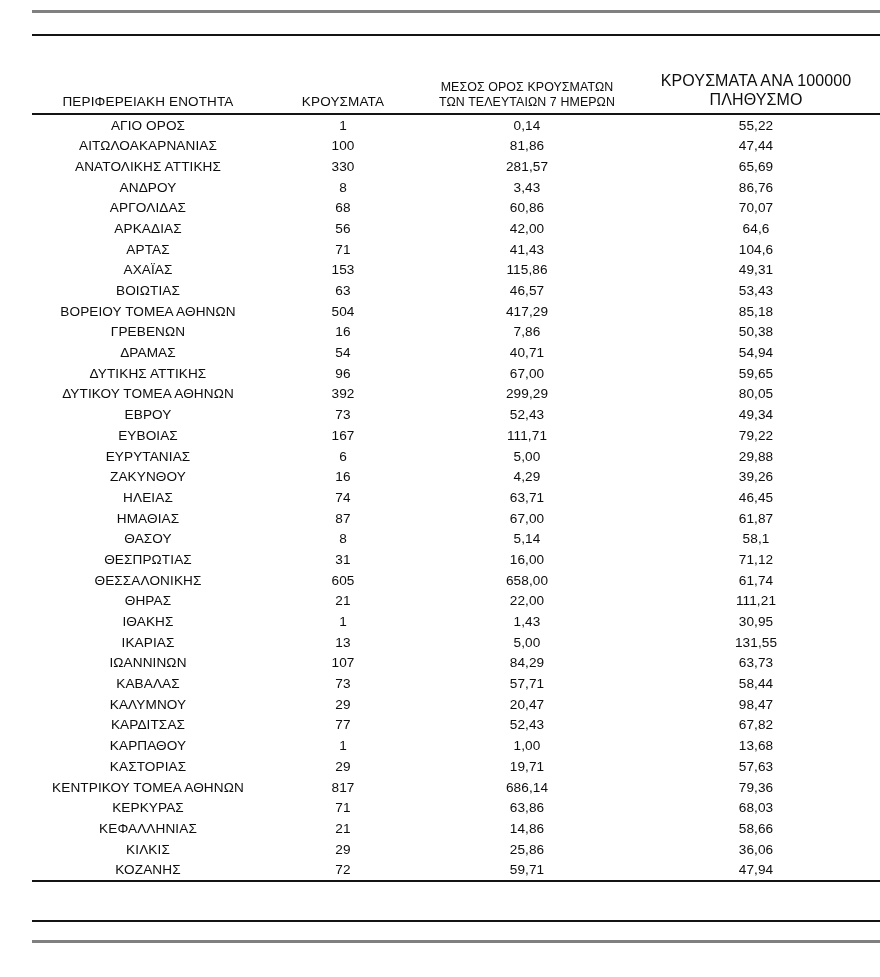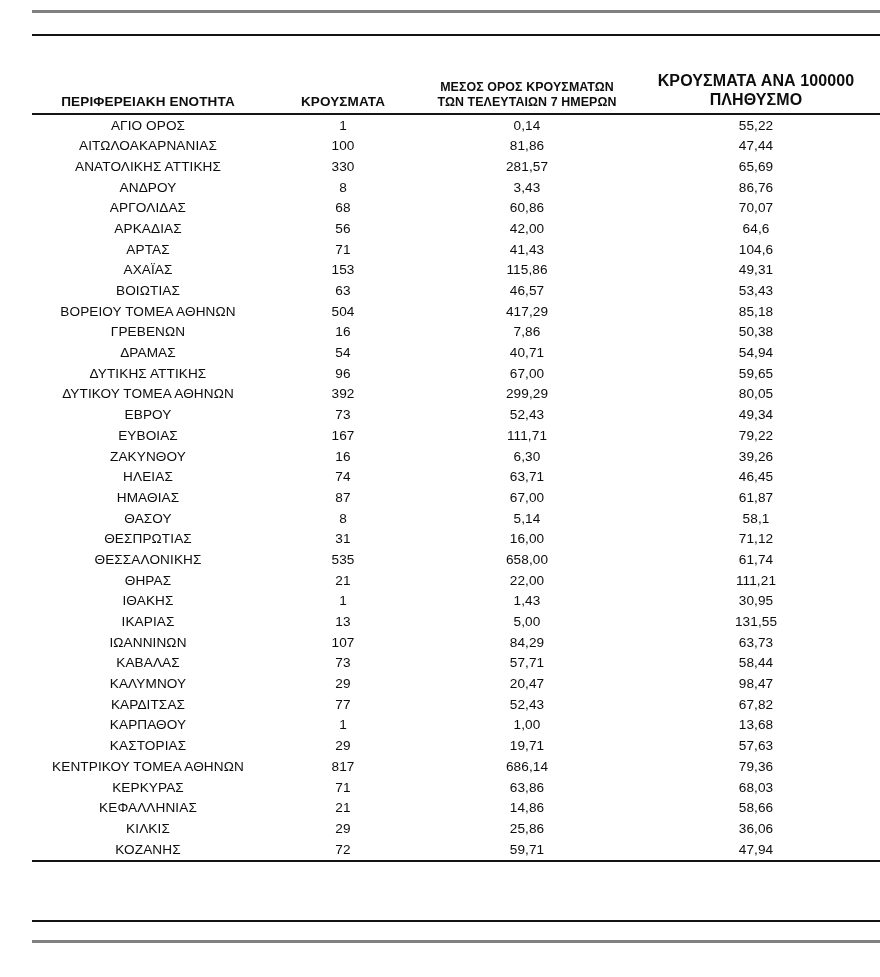--- a/index.html
+++ b/index.html
@@ -52,21 +52,21 @@
     border-collapse: collapse;
     table-layout: fixed;
   }
 
   #cases-table col.c1 { width: 232px; }
   #cases-table col.c2 { width: 158px; }
   #cases-table col.c3 { width: 210px; }
   #cases-table col.c4 { width: 248px; }
 
   #cases-table thead th {
-    font-weight: bold;
+    font-weight: normal;
     vertical-align: bottom;
     padding: 0 0 3px 0;
     text-align: center;
     line-height: 1.22;
     border-bottom: 2px solid #141414;
     height: 50px;
   }
 
   .th-txt { display: block; }
 
@@ -229,23 +229,29 @@
           <td class="col-avg7">52,43</td>
           <td class="col-per100k">49,34</td>
         </tr>
         <tr>
           <td class="col-region">ΕΥΒΟΙΑΣ</td>
           <td class="col-cases">167</td>
           <td class="col-avg7">111,71</td>
           <td class="col-per100k">79,22</td>
         </tr>
         <tr>
+          <td class="col-region">ΕΥΡΥΤΑΝΙΑΣ</td>
+          <td class="col-cases">6</td>
+          <td class="col-avg7">5,00</td>
+          <td class="col-per100k">29,88</td>
+        </tr>
+        <tr>
           <td class="col-region">ΖΑΚΥΝΘΟΥ</td>
           <td class="col-cases">16</td>
-          <td class="col-avg7">6,30</td>
+          <td class="col-avg7">4,29</td>
           <td class="col-per100k">39,26</td>
         </tr>
         <tr>
           <td class="col-region">ΗΛΕΙΑΣ</td>
           <td class="col-cases">74</td>
           <td class="col-avg7">63,71</td>
           <td class="col-per100k">46,45</td>
         </tr>
         <tr>
           <td class="col-region">ΗΜΑΘΙΑΣ</td>
@@ -260,21 +266,21 @@
           <td class="col-per100k">58,1</td>
         </tr>
         <tr>
           <td class="col-region">ΘΕΣΠΡΩΤΙΑΣ</td>
           <td class="col-cases">31</td>
           <td class="col-avg7">16,00</td>
           <td class="col-per100k">71,12</td>
         </tr>
         <tr>
           <td class="col-region">ΘΕΣΣΑΛΟΝΙΚΗΣ</td>
-          <td class="col-cases">535</td>
+          <td class="col-cases">605</td>
           <td class="col-avg7">658,00</td>
           <td class="col-per100k">61,74</td>
         </tr>
         <tr>
           <td class="col-region">ΘΗΡΑΣ</td>
           <td class="col-cases">21</td>
           <td class="col-avg7">22,00</td>
           <td class="col-per100k">111,21</td>
         </tr>
         <tr>

